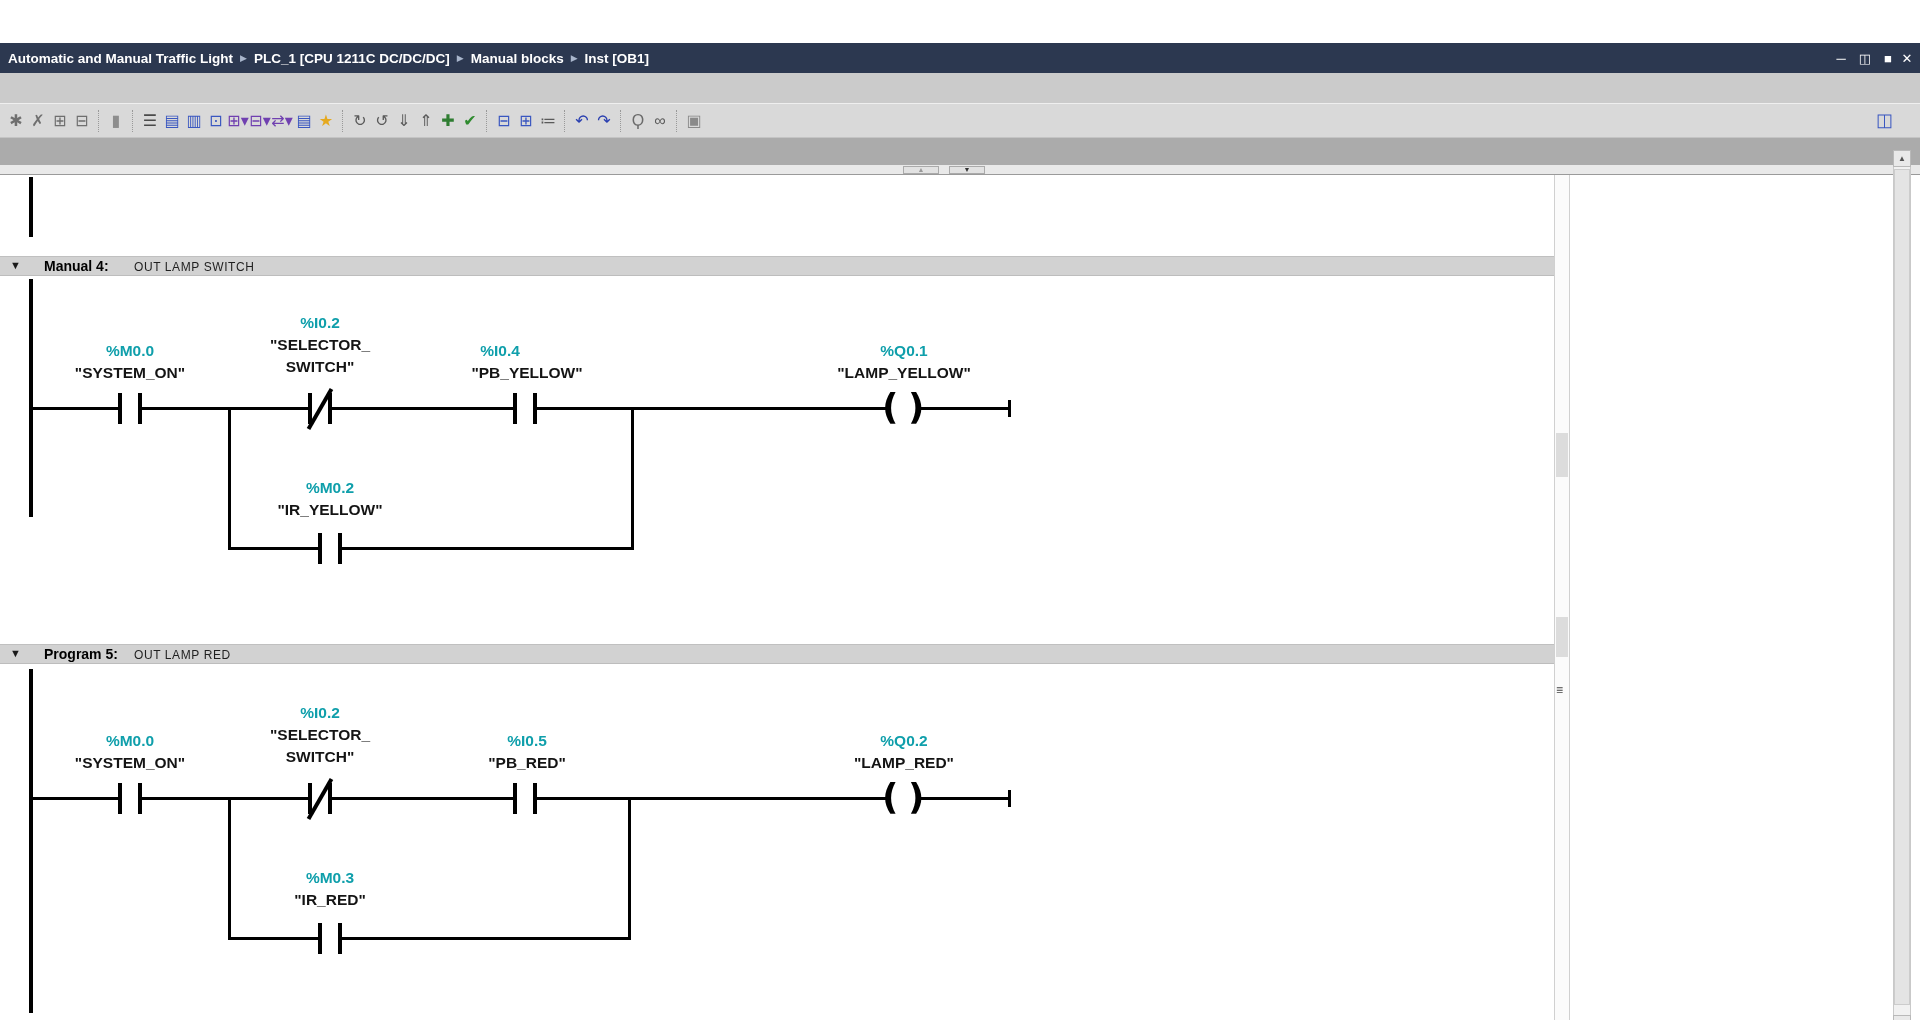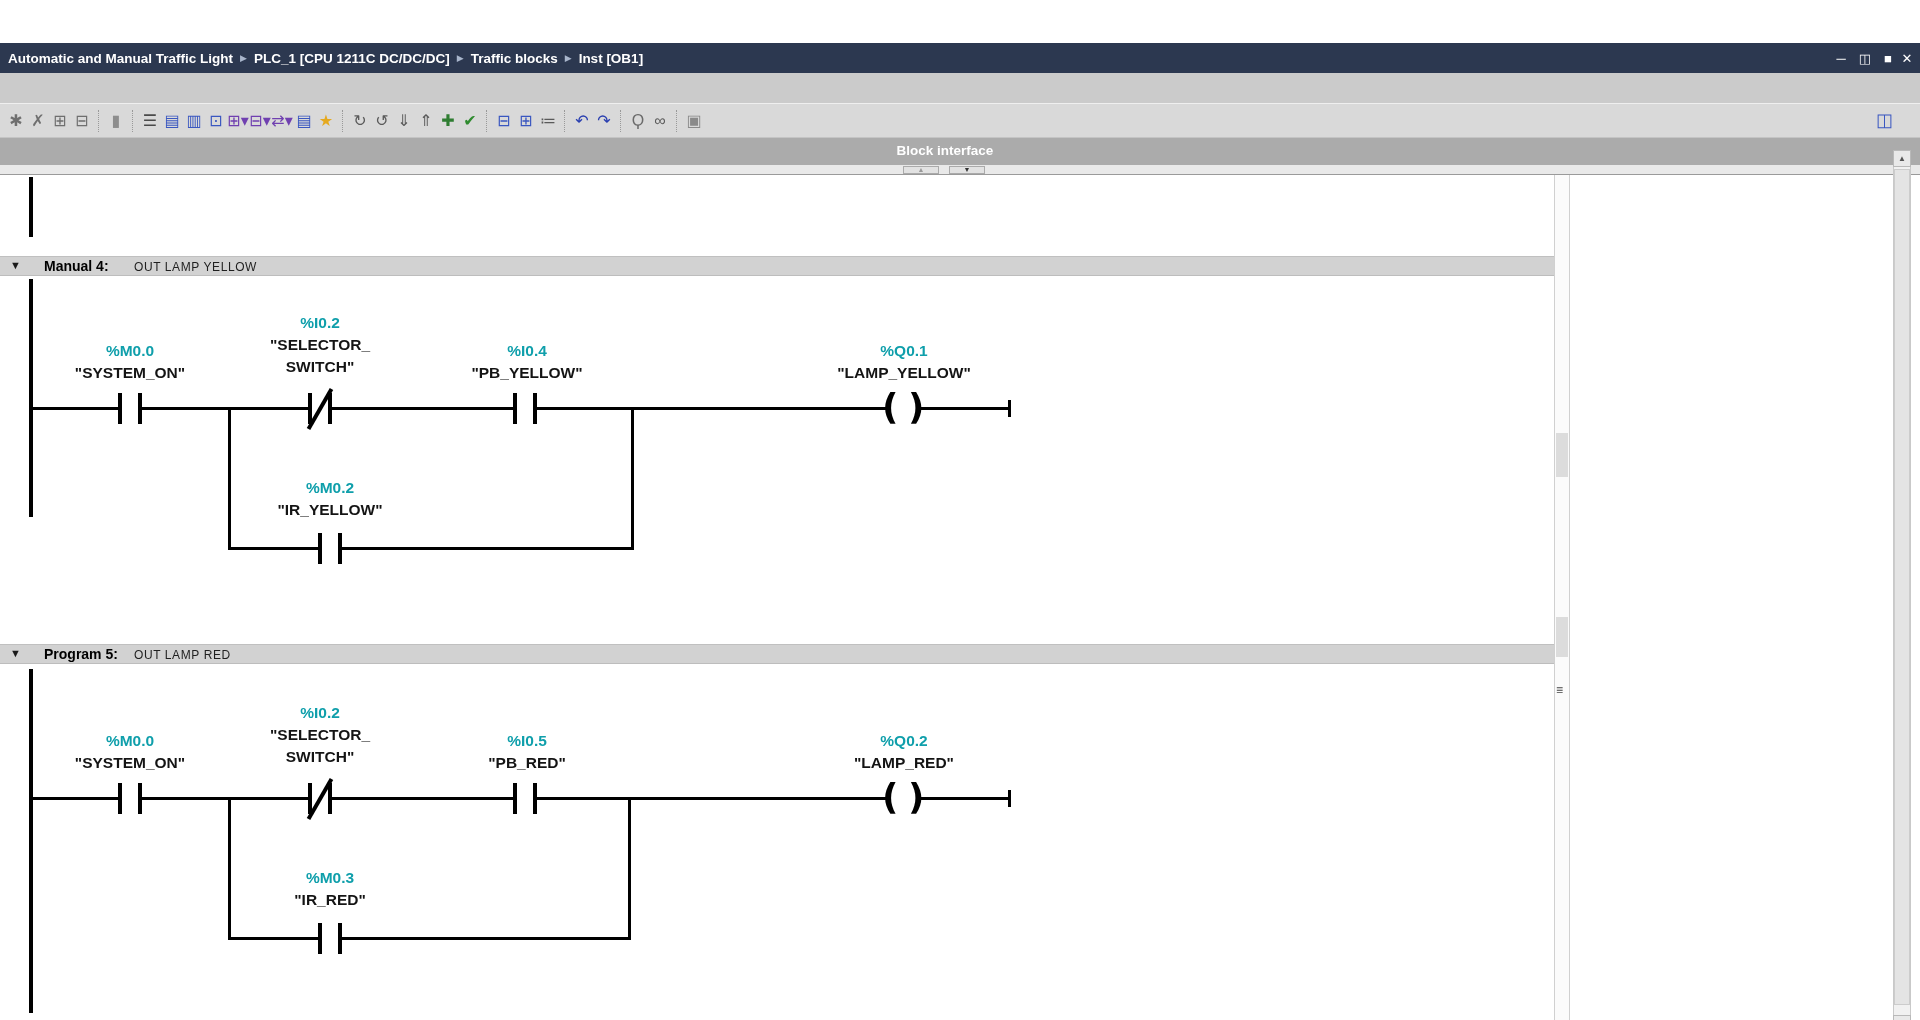--- a/index.html
+++ b/index.html
@@ -86,21 +86,21 @@
 </head>
 <body>
 
 <div id="screen">
 
   <div class="abs titlebar">
     <span class="crumb">Automatic and Manual Traffic Light</span>
     <span class="crumb-sep">▶</span>
     <span class="crumb">PLC_1 [CPU 1211C DC/DC/DC]</span>
     <span class="crumb-sep">▶</span>
-    <span class="crumb">Traffic blocks</span>
+    <span class="crumb">Manual blocks</span>
     <span class="crumb-sep">▶</span>
     <span class="crumb">Inst [OB1]</span>
   </div>
   <div class="abs winctl" style="left:1830px;">─</div>
   <div class="abs winctl" style="left:1854px;">◫</div>
   <div class="abs winctl" style="left:1877px;">■</div>
   <div class="abs winctl" style="left:1896px;">✕</div>
 
   <div class="abs wmband"></div>
 
@@ -139,33 +139,32 @@
         <span class="tb-sep"></span>
         <span class="tb-icon" style="color: rgb(106, 106, 106);">Ϙ</span>
         <span class="tb-icon" style="color: rgb(90, 90, 90);">∞</span>
         <span class="tb-sep"></span>
         <span class="tb-icon" style="color: rgb(138, 138, 138);">▣</span>
       </span>
   </div>
   <div class="abs split-icon">◫</div>
 
   <div class="abs blockif"></div>
-  <div class="abs blockif-label">Block interface</div>
   <div class="abs collapse-strip"></div>
   <div class="abs mini-btn" style="left:903px;color:#9a9a9a;">▲</div>
   <div class="abs mini-btn" style="left:949px;color:#333;">▼</div>
 
   <div class="abs canvas"></div>
 
   <div class="abs wire" style="left:29px;top:134px;width:4px;height:60px;"></div>
 
   <div class="abs nethdr" style="top:213px;"></div>
   <div class="abs net-tri" style="left:10px;top:216px;">▼</div>
   <div class="abs net-title" style="left:44px;top:215px;">Manual 4:</div>
-  <div class="abs net-comment" style="left:134px;top:217px;">OUT LAMP YELLOW</div>
+  <div class="abs net-comment" style="left:134px;top:217px;">OUT LAMP SWITCH</div>
 
   <div class="abs wire" style="left:29px;top:236px;width:4px;height:238px;"></div>
   <div class="abs wire" style="left:29px;top:364px;width:982px;height:3px;"></div>
   <div class="abs wire" style="left:1008px;top:357px;width:3px;height:17px;"></div>
 
   <div class="abs wire" style="left:228px;top:365px;width:3px;height:142px;"></div>
   <div class="abs wire" style="left:228px;top:504px;width:406px;height:3px;"></div>
   <div class="abs wire" style="left:631px;top:365px;width:3px;height:142px;"></div>
 
   <div class="abs gap" style="left:122px;top:362px;width:16px;height:7px;"></div>
@@ -178,21 +177,21 @@
   <div class="abs cbar" style="left:308px;top:350px;"></div>
   <div class="abs cbar" style="left:328px;top:350px;"></div>
   <div class="abs slash" style="left:318px;top:343px;"></div>
   <div class="abs addr" style="left:320px;top:271px;">%I0.2</div>
   <div class="abs tag" style="left:320px;top:293px;">"SELECTOR_</div>
   <div class="abs tag" style="left:320px;top:315px;">SWITCH"</div>
 
   <div class="abs gap" style="left:517px;top:362px;width:16px;height:7px;"></div>
   <div class="abs cbar" style="left:513px;top:350px;"></div>
   <div class="abs cbar" style="left:533px;top:350px;"></div>
-  <div class="abs addr" style="left:527px;top:299px;">%I0.4</div>
+  <div class="abs addr" style="left:500px;top:299px;">%I0.4</div>
   <div class="abs tag" style="left:527px;top:321px;">"PB_YELLOW"</div>
 
   <div class="abs gap" style="left:886px;top:361px;width:32px;height:9px;"></div>
   <div class="abs paren" style="left:882px;top:344px;">(</div>
   <div class="abs paren" style="left:908px;top:344px;">)</div>
   <div class="abs addr" style="left:904px;top:299px;">%Q0.1</div>
   <div class="abs tag" style="left:904px;top:321px;">"LAMP_YELLOW"</div>
 
   <div class="abs gap" style="left:322px;top:502px;width:16px;height:7px;"></div>
   <div class="abs cbar" style="left:318px;top:490px;"></div>

